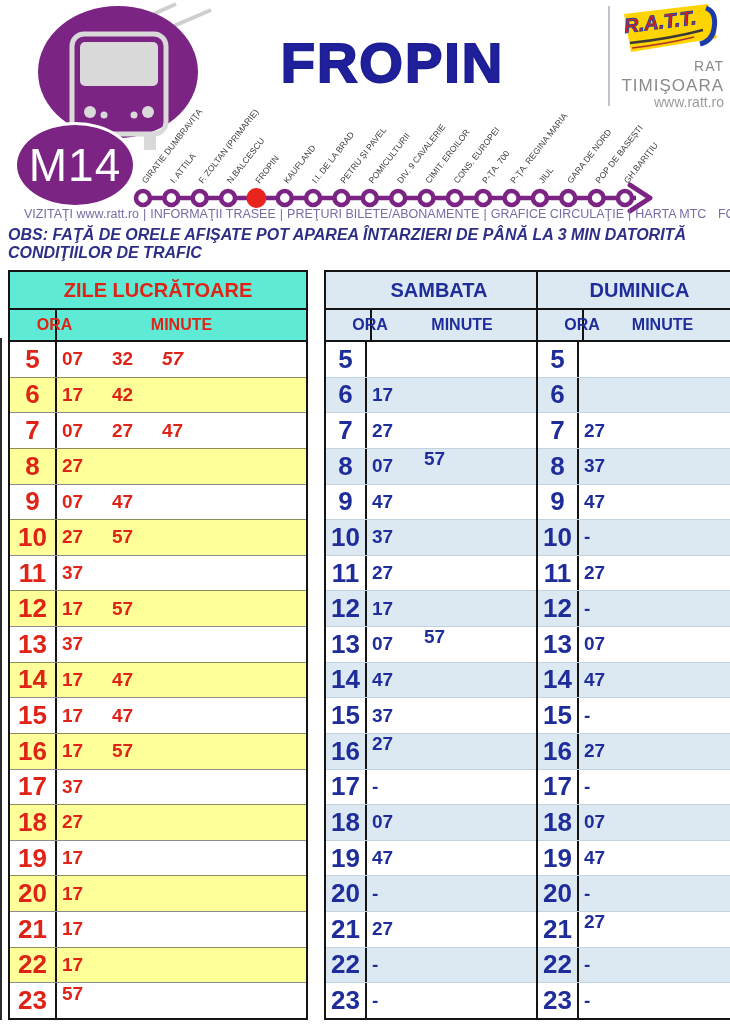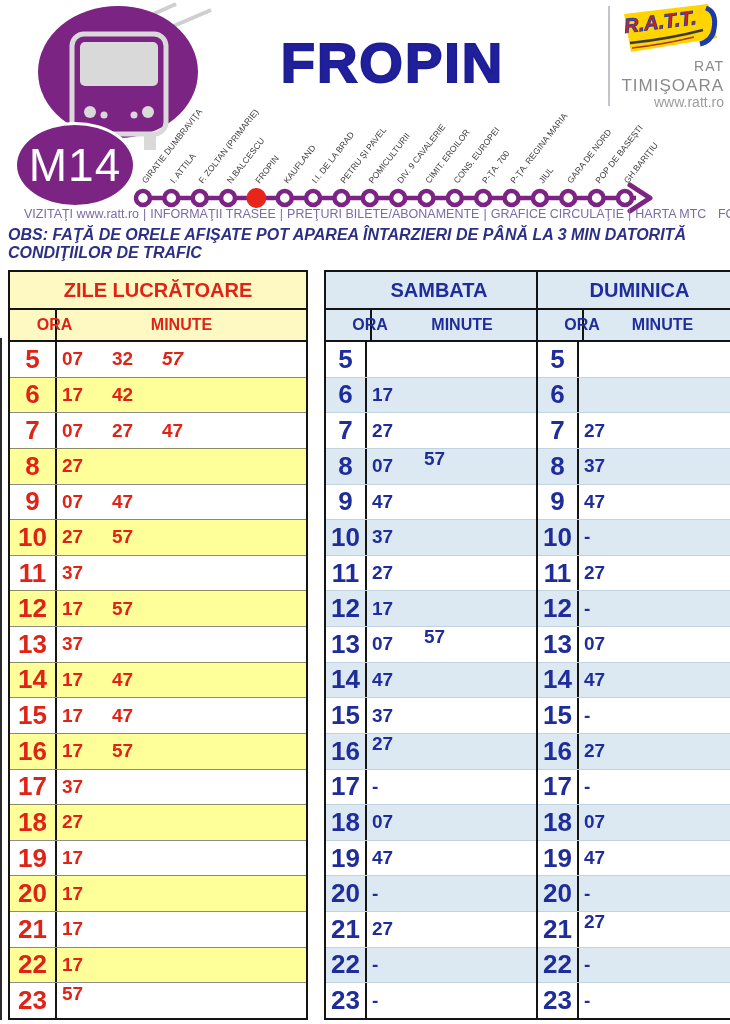--- a/index.html
+++ b/index.html
@@ -43,21 +43,21 @@
   .col-min{flex:1;display:flex;align-items:center;justify-content:center;font-weight:bold;font-size:16px;}
   .tbl-body{flex:1;display:flex;flex-direction:column;}
   .trow{flex:1;display:flex;align-items:stretch;}
   .hcell{display:flex;align-items:center;justify-content:center;font-weight:bold;font-size:26px;
          border-right:2.5px solid #141414;box-sizing:border-box;}
   .mcell{flex:1;display:flex;align-items:center;padding-left:5px;}
   .min-slot{display:inline-block;width:50px;font-weight:bold;font-size:19px;}
   .min-slot.raised{transform:translateY(-7px);}
   .min-slot.italic{font-style:italic;}
 
-  .t-yellow .tbl-title,.t-yellow .tbl-cols{background:#fef9c3;color:#E02317;}
+  .t-yellow .tbl-title,.t-yellow .tbl-cols{background:#5eead4;color:#E02317;}
   .t-yellow .trow{border-top:1px solid rgba(45,45,45,.55);}
   .t-yellow .trow:first-child{border-top:none;}
   .t-yellow .trow.alt{background:#FFFF99;}
   .t-yellow .hcell{flex:0 0 47px;width:47px;color:#E02317;}
   .t-yellow .col-ora{flex:0 0 47px;width:47px;}
   .t-yellow .min-slot{color:#E02317;}
 
   .t-blue .tbl-title,.t-blue .tbl-cols{background:#DCE8F2;color:#1F2D9B;}
   .t-blue .trow{border-top:1px solid #c3d2df;}
   .t-blue .trow:first-child{border-top:none;}

